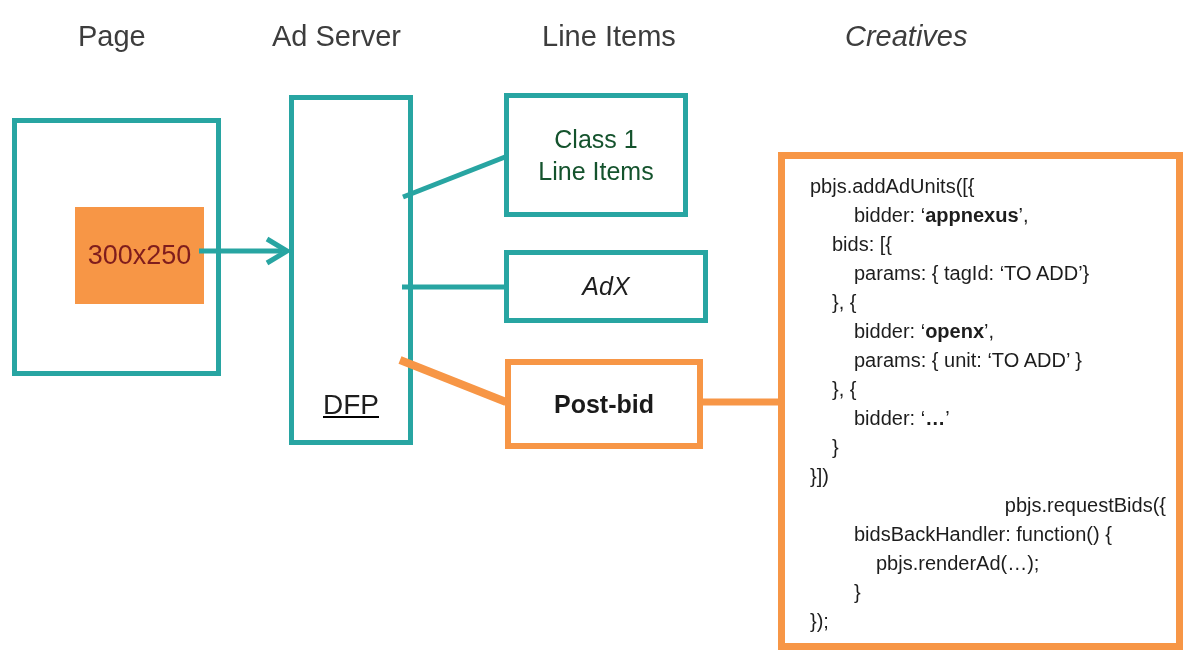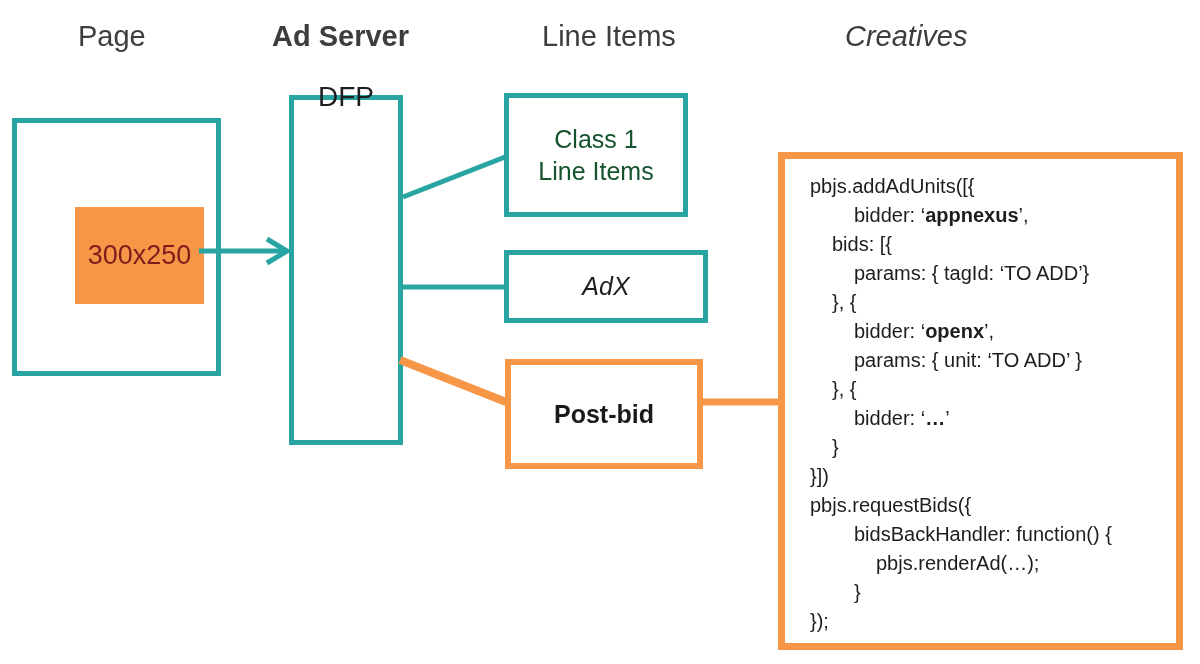--- a/index.html
+++ b/index.html
@@ -22,58 +22,58 @@
   }
   .col-header{
     position:absolute;top:10px;
     font-size:29px;line-height:32px;
     color:var(--hdr-text);
     white-space:nowrap;
     z-index:2;
     margin-top:10px;
   }
   .hdr-page{left:78px;}
-  .hdr-adserver{left:272px;font-weight:bold;}
+  .hdr-adserver{left:272px;}
   .hdr-lineitems{left:542px;}
   .hdr-creatives{left:845px;font-style:italic;}
 
   .box{
     position:absolute;
     background:#ffffff;
     box-sizing:border-box;
     z-index:2;
   }
   .teal-border{border:5px solid var(--teal);}
   .page-box{left:12px;top:118px;width:209px;height:258px;}
   .ad-slot{
     position:absolute;left:58px;top:84px;width:129px;height:97px;
     background:var(--orange);
     display:flex;align-items:center;justify-content:center;
     color:#7f1d1d;font-size:27px;
   }
   .dfp-box{
-    left:289px;top:95px;width:114px;height:350px;
-    display:flex;align-items:flex-start;justify-content:center;
+    left:289px;top:95px;width:124px;height:350px;
+    display:flex;align-items:flex-end;justify-content:center;text-decoration:underline;
   }
   .dfp-label{
     position:relative;top:-19px;
     font-size:28px;color:#1e1e1e;
   }
   .class1-box{
     left:504px;top:93px;width:184px;height:124px;
     display:flex;flex-direction:column;align-items:center;justify-content:center;
     font-size:25px;line-height:32px;color:#14532d;text-align:center;
   }
   .adx-box{
     left:504px;top:250px;width:204px;height:73px;
     display:flex;align-items:center;justify-content:center;
     font-size:25px;color:#1e1e1e;font-style:italic;
   }
   .postbid-box{
-    left:505px;top:359px;width:198px;height:110px;
+    left:505px;top:359px;width:198px;height:90px;
     border:6px solid var(--orange);
     display:flex;align-items:center;justify-content:center;
     font-size:25px;font-weight:bold;color:#1a1a1a;
   }
   .code-box{
     left:778px;top:152px;width:405px;height:498px;
     border:7px solid var(--orange);
     padding:13px 10px 0 25px;
   }
   .code-line{
@@ -129,21 +129,21 @@
         <div class="code-line" style="padding-left: 44px;"><span>bidder: ‘</span><span class="bold">appnexus</span><span>’,</span></div>
         <div class="code-line" style="padding-left: 22px;"><span>bids: [{</span></div>
         <div class="code-line" style="padding-left: 44px;"><span>params: { tagId: ‘TO ADD’}</span></div>
         <div class="code-line" style="padding-left: 22px;"><span>}, {</span></div>
         <div class="code-line" style="padding-left: 44px;"><span>bidder: ‘</span><span class="bold">openx</span><span>’,</span></div>
         <div class="code-line" style="padding-left: 44px;"><span>params: { unit: ‘TO ADD’ }</span></div>
         <div class="code-line" style="padding-left: 22px;"><span>}, {</span></div>
         <div class="code-line" style="padding-left: 44px;"><span>bidder: ‘</span><span class="bold">…</span><span>’</span></div>
         <div class="code-line" style="padding-left: 22px;"><span>}</span></div>
         <div class="code-line" style="padding-left: 0px;"><span>}])</span></div>
-        <div class="code-line" style="padding-left: 0px;"><span>pbjs.requestBids({</span></div>
+        <div class="code-line" style="padding-left: 0px; text-align: right;"><span>pbjs.requestBids({</span></div>
         <div class="code-line" style="padding-left: 44px;"><span>bidsBackHandler: function() {</span></div>
         <div class="code-line" style="padding-left: 66px;"><span>pbjs.renderAd(…);</span></div>
         <div class="code-line" style="padding-left: 44px;"><span>}</span></div>
         <div class="code-line" style="padding-left: 0px;"><span>});</span></div>
       </div>
   </div>
 
 </div>
 
 </body></html>

